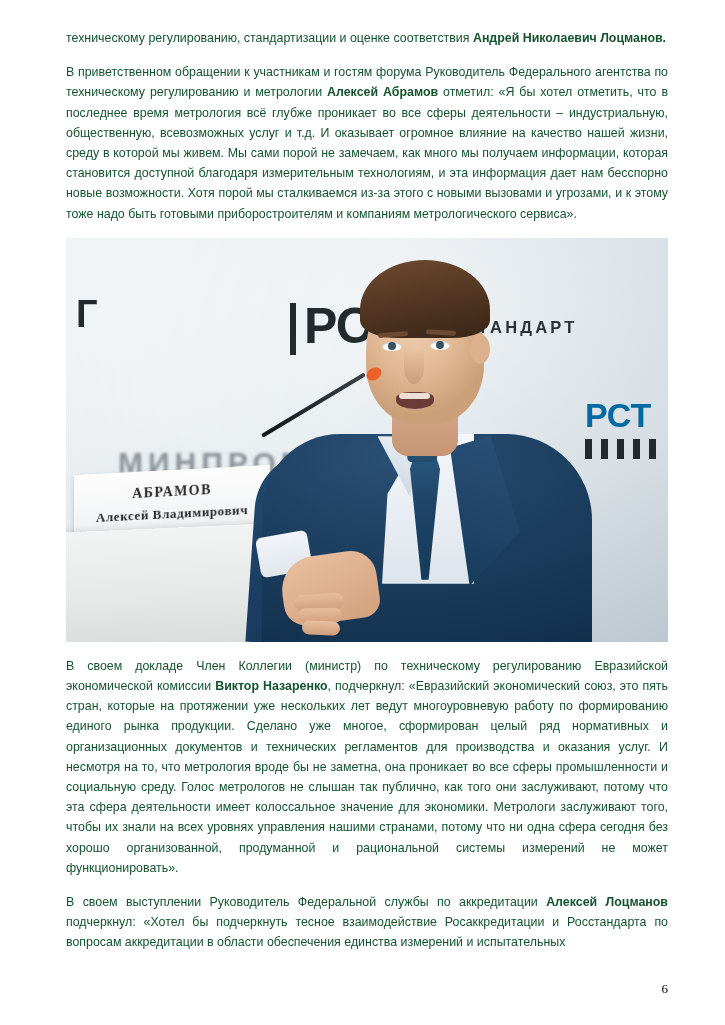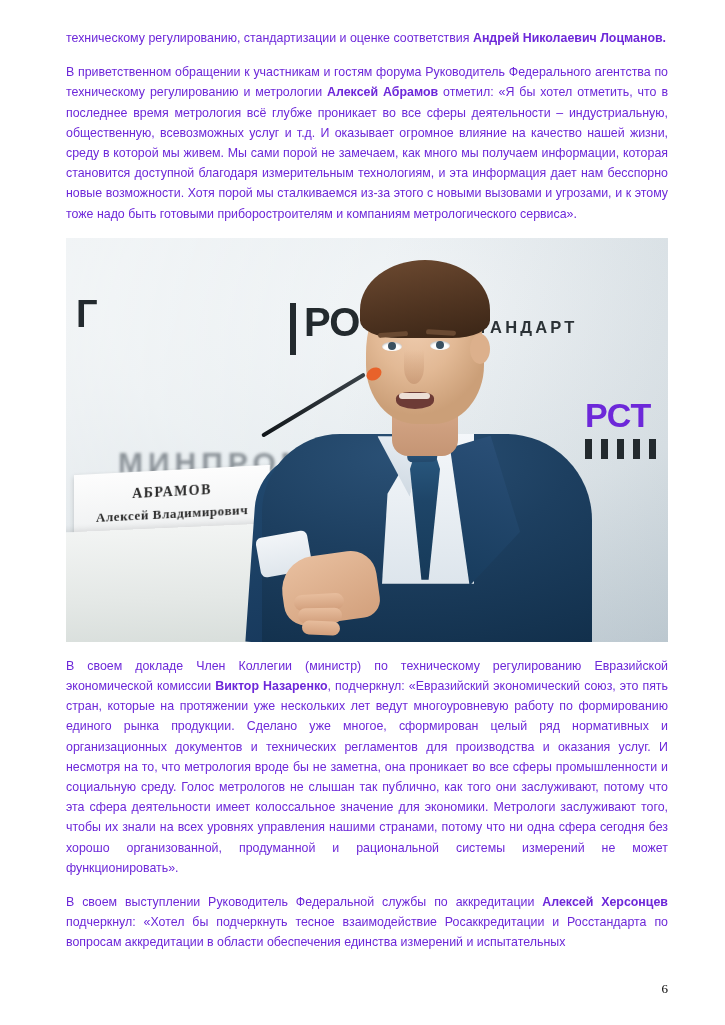--- a/index.html
+++ b/index.html
@@ -24,21 +24,21 @@
     left: 66px;
     top: 28px;
     width: 602px;
   }
   p.para {
     margin: 0 0 14px 0;
     font-size: 12.4px;
     line-height: 20.2px;
     text-align: justify;
     text-justify: inter-word;
-    color: #6d28d9;
+    color: #14532d;
     hyphens: none;
   }
   p.para:last-child { margin-bottom: 0; }
   .b { font-weight: bold; }
 
   
   .figure {
     margin: 12px 0 0 0;
     position: relative;
     width: 602px;
@@ -83,40 +83,40 @@
     align-items: flex-start;
     color: #232a2e;
   }
   .logo-bar {
     width: 6px;
     height: 52px;
     background: #232a2e;
     margin-right: 8px;
   }
   .logo-ro {
-    font-size: 40px;
+    font-size: 50px;
     font-weight: bold;
     line-height: 0.95;
     letter-spacing: -1px;
   }
   .logo-word {
     position: absolute;
     left: 382px;
     top: 80px;
     font-size: 16.5px;
     font-weight: bold;
     letter-spacing: 3.2px;
     color: #2b3236;
   }
   
   .logo-rst {
     position: absolute;
     right: 12px;
     top: 160px;
-    color: #6d28d9;
+    color: #0369a1;
     text-align: left;
   }
   .logo-rst .rst-text {
     font-size: 34px;
     font-weight: bold;
     letter-spacing: 0px;
     line-height: 1;
   }
   .logo-rst .rst-ticks {
     margin-top: 7px;
@@ -475,19 +475,19 @@
         </div>
 
         <div class="mic-stem"></div>
         <div class="mic-head"></div>
       </div>
 
     </div>
 
     <p class="para" style="margin-top:14px;"><span>В своем докладе Член Коллегии (министр) по техническому регулированию Евразийской экономической комиссии </span><span class="b">Виктор Назаренко</span><span>, подчеркнул: «Евразийский экономический союз, это пять стран, которые на протяжении уже нескольких лет ведут многоуровневую работу по формированию единого рынка продукции. Сделано уже многое, сформирован целый ряд нормативных и организационных документов и технических регламентов для производства и оказания услуг. И несмотря на то, что метрология вроде бы не заметна, она проникает во все сферы промышленности и социальную среду. Голос метрологов не слышан так публично, как того они заслуживают, потому что эта сфера деятельности имеет колоссальное значение для экономики. Метрологи заслуживают того, чтобы их знали на всех уровнях управления нашими странами, потому что ни одна сфера сегодня без хорошо организованной, продуманной и рациональной системы измерений не может функционировать».</span></p>
 
-    <p class="para"><span>В своем выступлении Руководитель Федеральной службы по аккредитации </span><span class="b">Алексей Херсонцев</span><span> подчеркнул: «Хотел бы подчеркнуть тесное взаимодействие Росаккредитации и Росстандарта по вопросам аккредитации в области обеспечения единства измерений и испытательных</span></p>
+    <p class="para"><span>В своем выступлении Руководитель Федеральной службы по аккредитации </span><span class="b">Алексей Лоцманов</span><span> подчеркнул: «Хотел бы подчеркнуть тесное взаимодействие Росаккредитации и Росстандарта по вопросам аккредитации в области обеспечения единства измерений и испытательных</span></p>
 
   </div>
 
   <div class="page-number">6</div>
 
 </div>
 
 </body></html>

